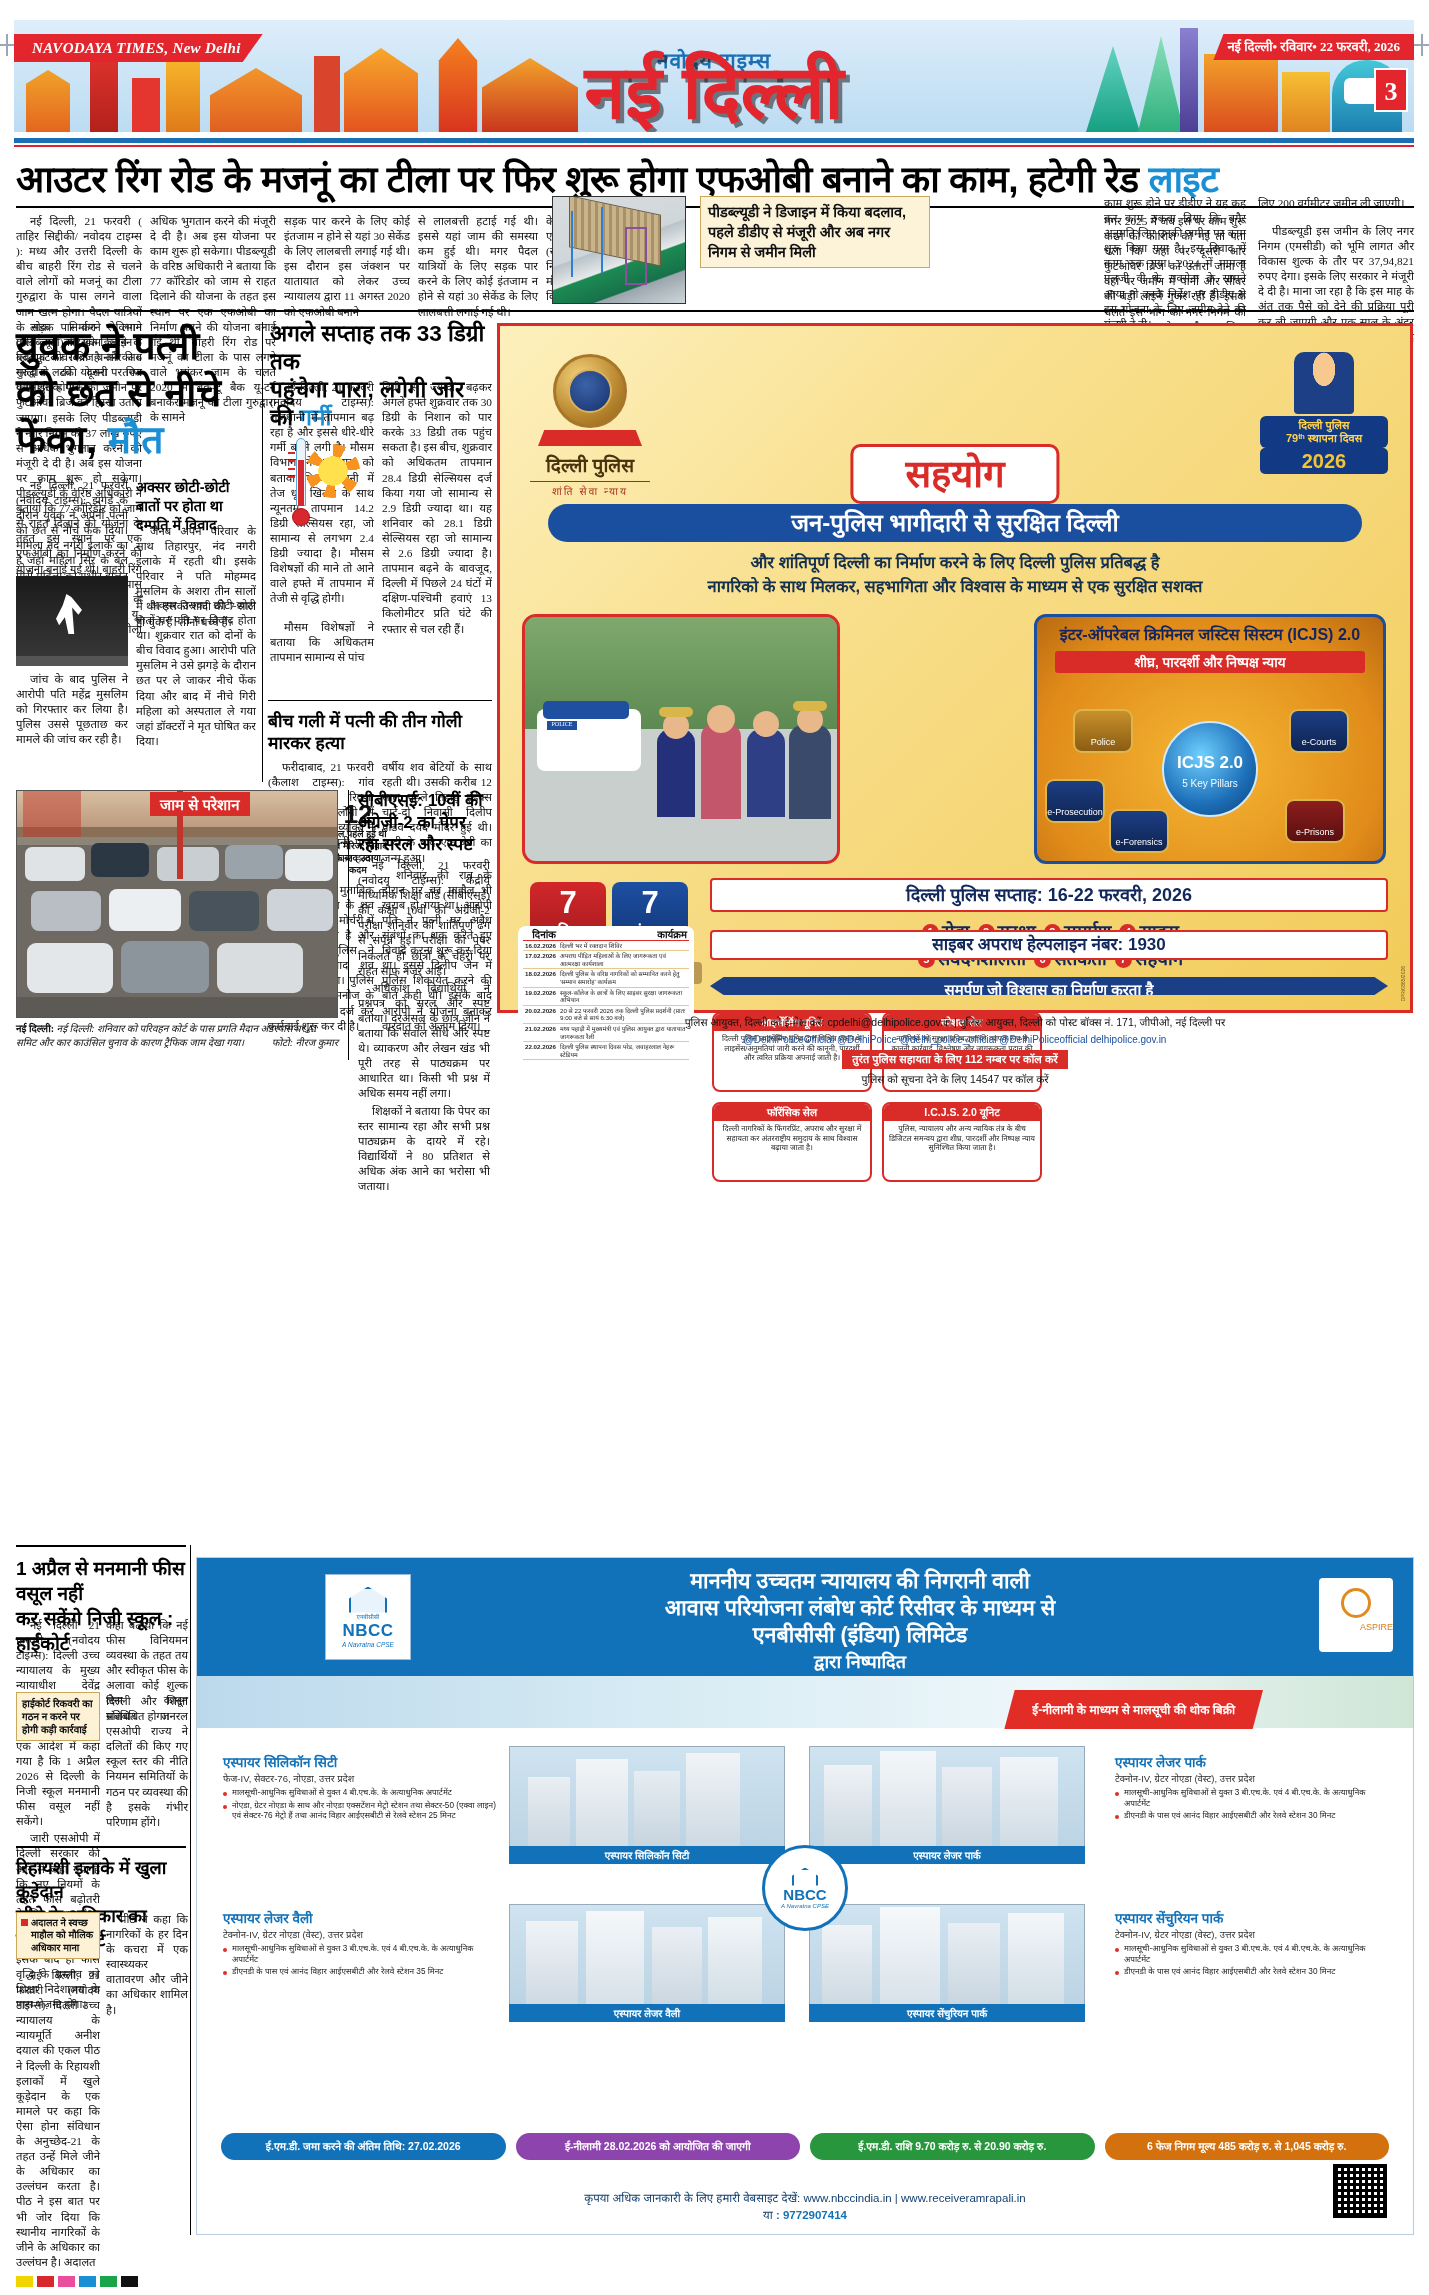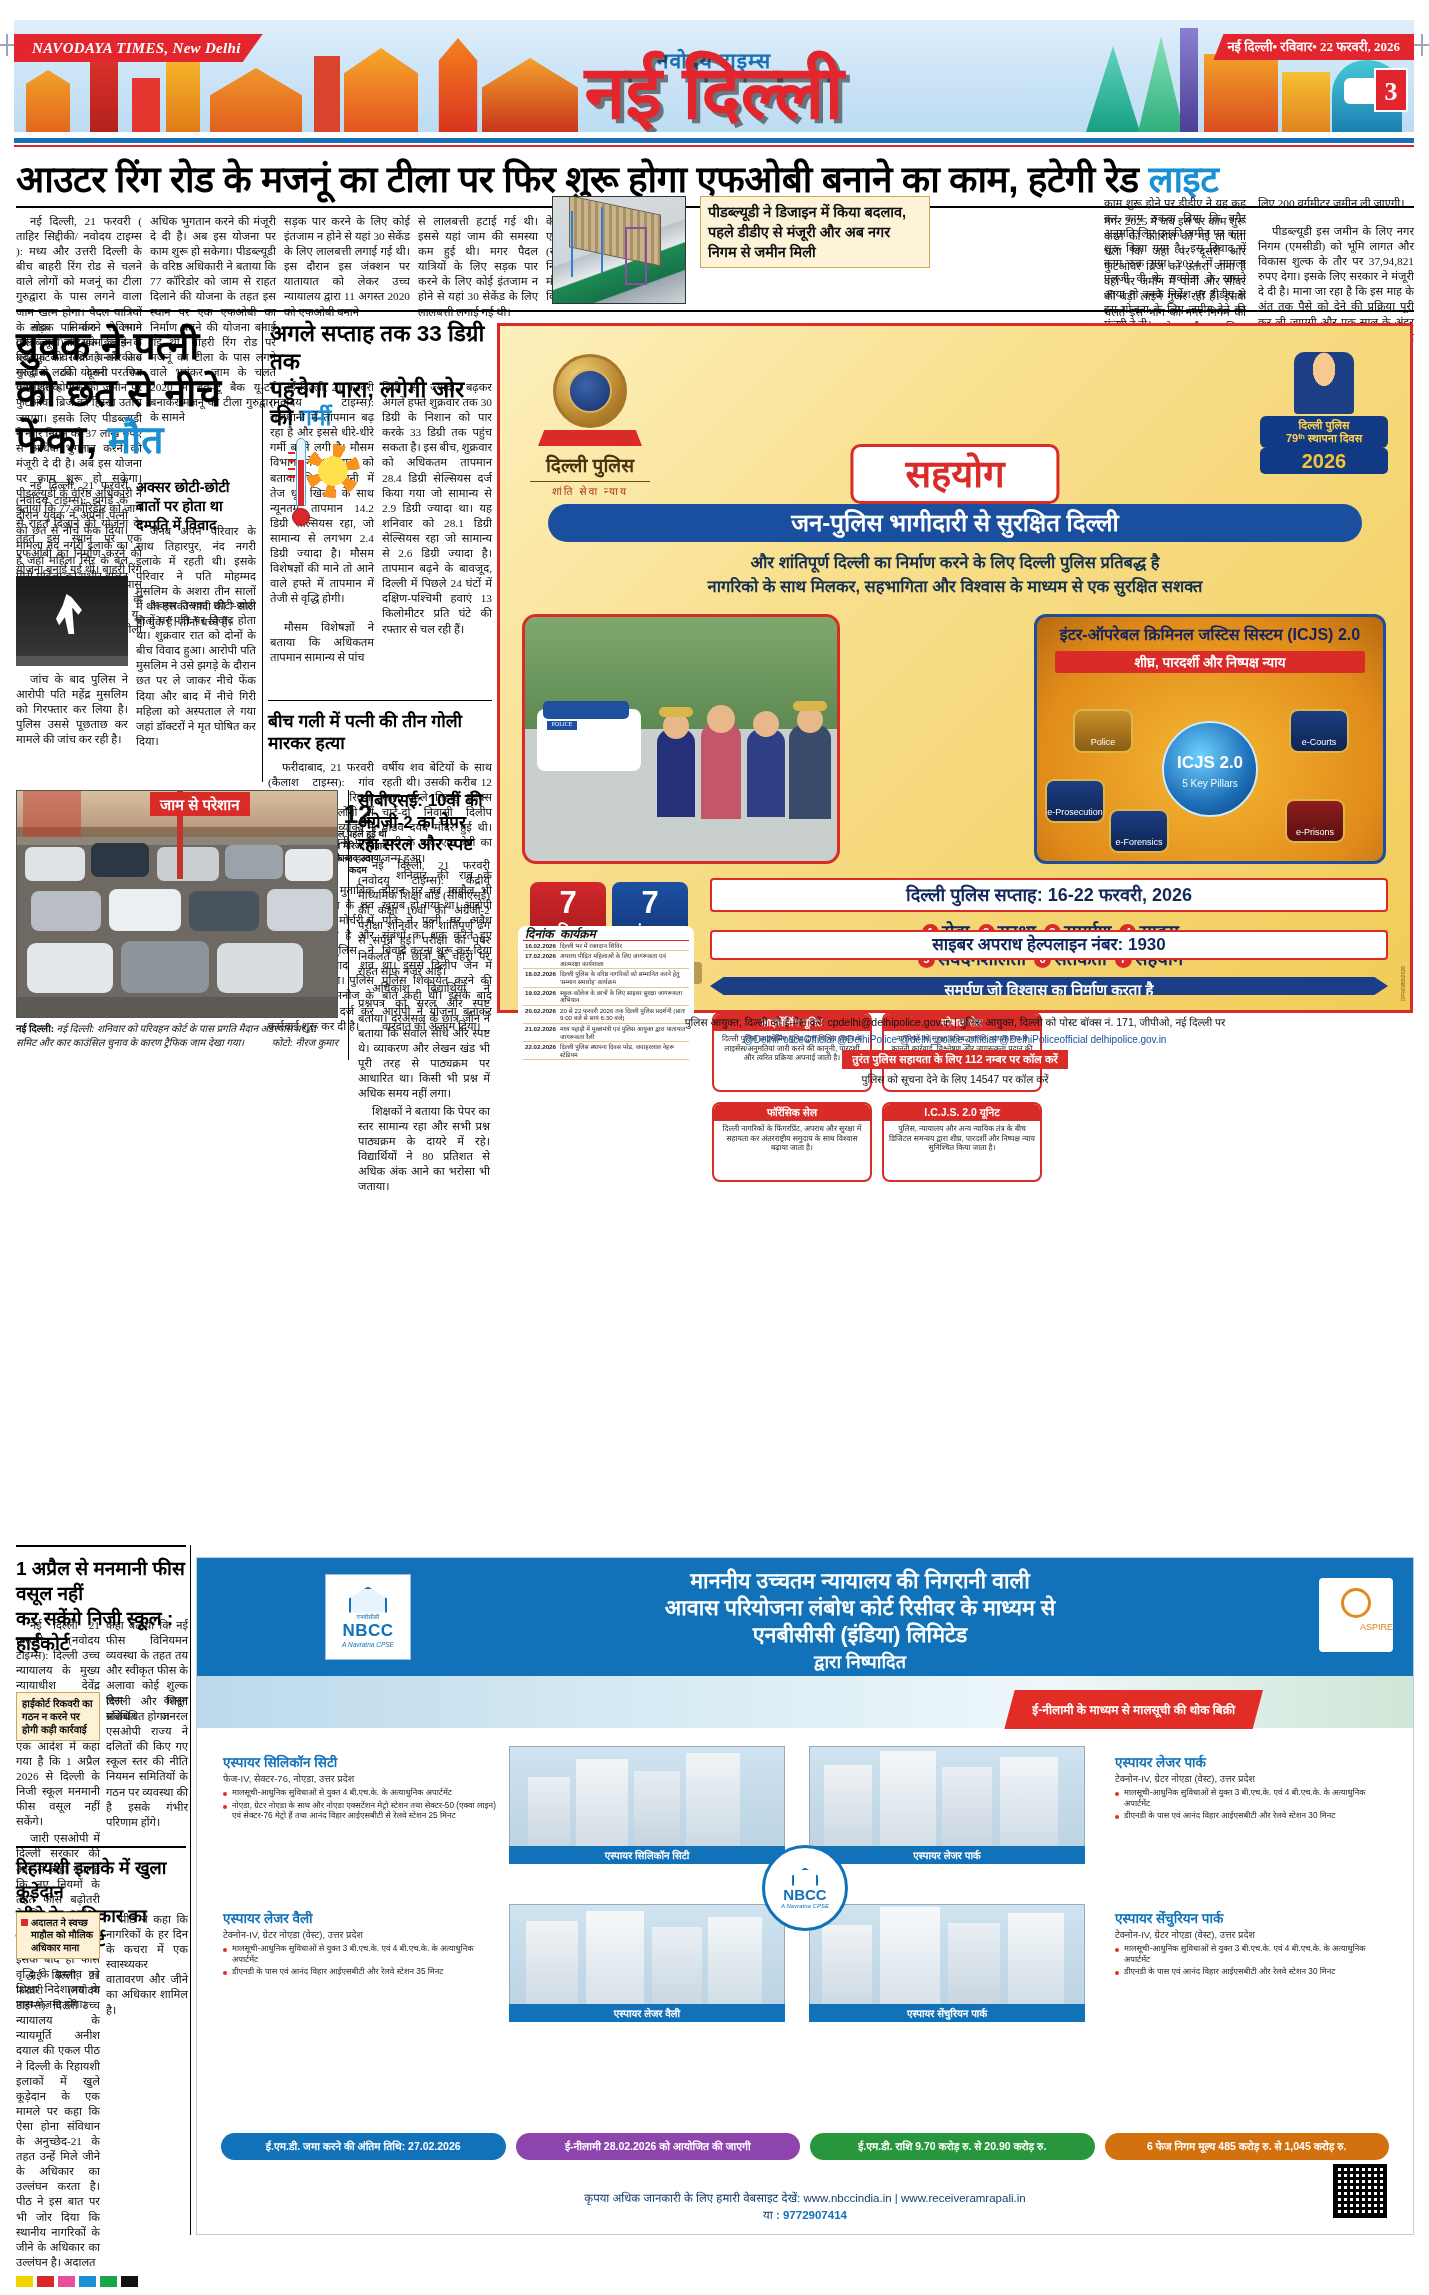--- a/index.html
+++ b/index.html
@@ -150,21 +150,21 @@
     text-align:center;margin:0 3px;vertical-align:2px;}
   .dark-banner{position:absolute;left:210px;right:22px;top:651px;height:18px;
     background:#1b3f86;color:#fff;font-family:"Liberation Sans",sans-serif;
     font-weight:bold;font-size:15px;line-height:26px;text-align:center;
     clip-path:polygon(2% 0,98% 0,100% 50%,98% 100%,2% 100%,0 50%);}
 
   
   .sched{position:absolute;left:18px;top:600px;width:176px;background:#fff;
     border-radius:8px;padding:4px 5px;font-family:"Liberation Sans",sans-serif;}
   .sched table{border-collapse:collapse;width:100%;font-size:6.2px;line-height:7.6px;}
-  .sched th{font-size:12px;border-bottom:1px solid #d92b27;text-align:left;padding:1px 2px;color:#111;font-style:italic;}
+  .sched th{font-size:10px;border-bottom:1px solid #d92b27;text-align:right;padding:1px 2px;color:#111;}
   .sched td{border-bottom:.5px solid #e4c98d;padding:1px 2px;vertical-align:top;color:#222;}
   .sched td.d{white-space:nowrap;font-weight:bold;}
 
   
   .ad-card{position:absolute;background:#fff;border:2px solid #d92b27;border-radius:8px;
     overflow:hidden;}
   .ad-card .ttl{background:#d92b27;color:#fff;font-family:"Liberation Sans",sans-serif;
     font-weight:bold;font-size:10.5px;text-align:center;line-height:15px;padding:1px 2px;}
   .ad-card .bdy{font-family:"Liberation Sans",sans-serif;font-size:7.6px;line-height:9.6px;
     padding:3px 4px;color:#222;text-align:center;}

